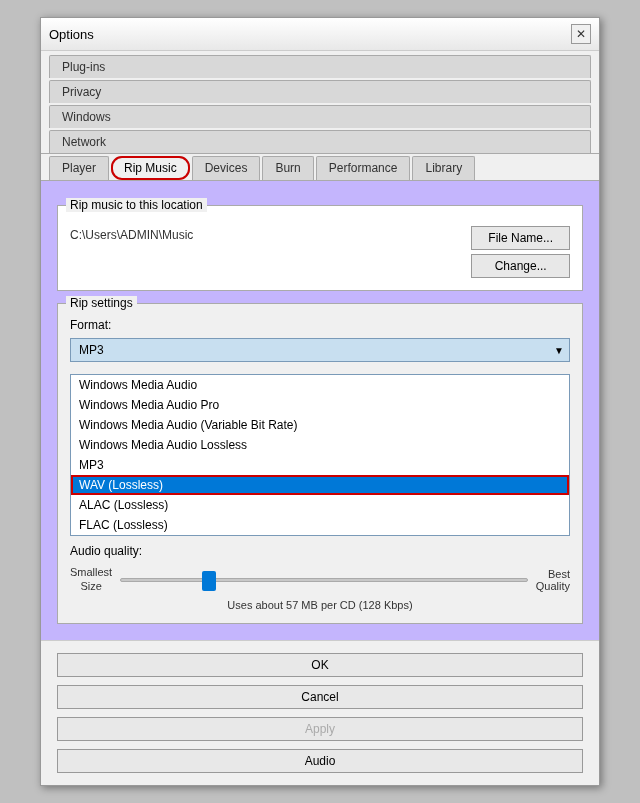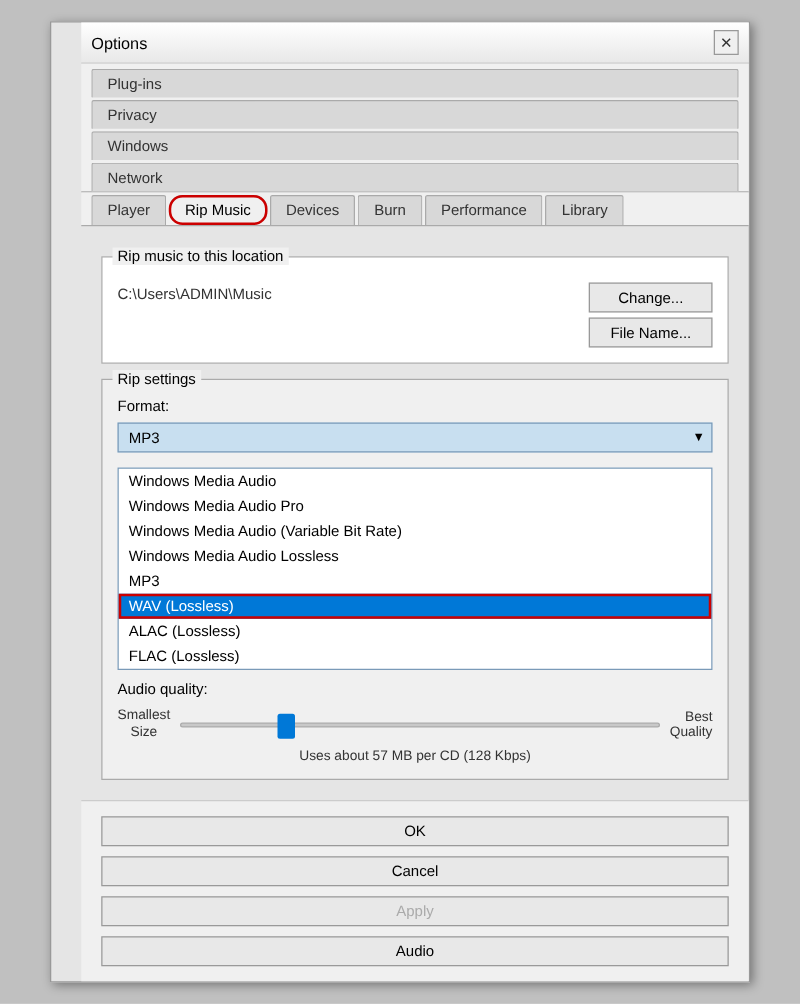--- a/index.html
+++ b/index.html
@@ -7,26 +7,25 @@
       background: #c0c0c0;
       font-family: 'Segoe UI', Tahoma, Arial, sans-serif;
       font-size: 13px;
       display: flex;
       align-items: center;
       justify-content: center;
       width: 640px;
       min-height: 803px;
     }
     .dialog {
-      background: #e5e5e5;
+      background: #c4b5fd;
       border: 1px solid #999;
       box-shadow: 2px 2px 8px rgba(0,0,0,0.4);
       width: 560px;
       position: relative;
-      padding-left: 24px;
     }
     .title-bar {
       background: linear-gradient(to bottom, #ffffff, #e8e8e8);
       border-bottom: 1px solid #ccc;
       padding: 6px 8px;
       display: flex;
       align-items: center;
       justify-content: space-between;
     }
     .title-bar-text {
@@ -278,22 +277,22 @@
   </div>
 
   <div class="content">
 
 
     <div class="group-box" style="margin-top:8px;">
       <span class="group-label">Rip music to this location</span>
       <div class="location-row">
         <div class="location-path">C:\Users\ADMIN\Music</div>
         <div class="location-buttons">
+          <button class="btn">File Name...</button>
           <button class="btn">Change...</button>
-          <button class="btn">File Name...</button>
         </div>
       </div>
     </div>
 
     <div class="rip-settings-group">
       <span class="group-label" style="background:#f0f0f0;">Rip settings</span>
 
       <div class="format-label">Format:</div>
 
       <div class="select-wrapper">

